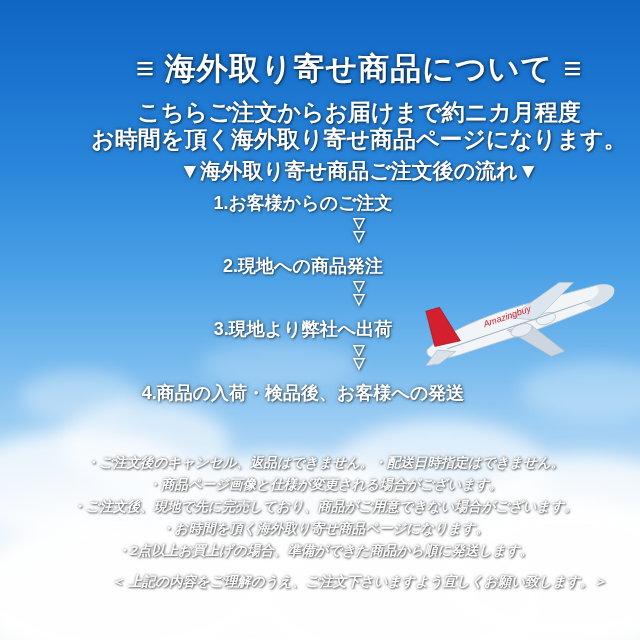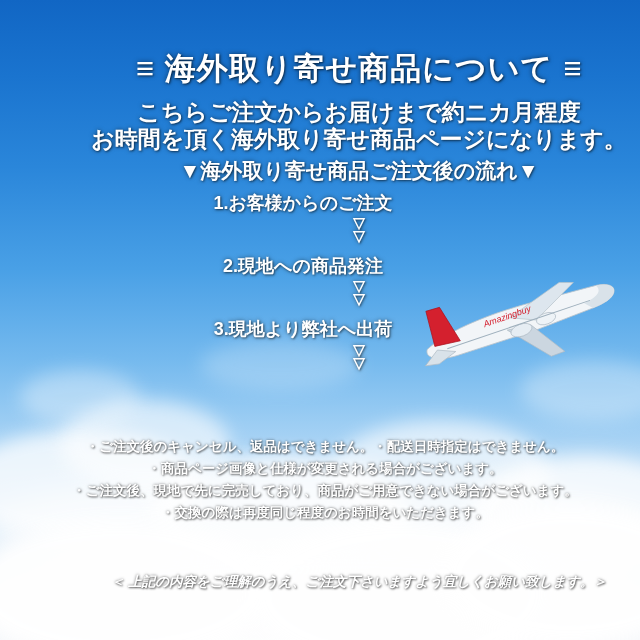--- a/index.html
+++ b/index.html
@@ -139,23 +139,24 @@
     left: 0;
     width: 640px;
     font-size: 17px;
     font-weight: bold;
     color: #ffe9f3;
     text-shadow: 0 0 4px rgba(0,0,0,0.55), 1px 1px 2px rgba(0,0,0,0.5);
   }
 
   .notes {
     position: absolute;
-    top: 436px;
+    top: 452px;
     left: 0;
     width: 572px;
+    font-style: italic;
   }
   .note {
     font-size: 13.5px;
     font-weight: bold;
     line-height: 22px;
     color: #ffffff;
     text-shadow: 0 0 3px rgba(0,0,0,0.55), 1px 1px 2px rgba(0,0,0,0.5);
   }
 
   .footer {
@@ -236,24 +237,26 @@
       <div>▽</div>
       <div>▽</div>
     </div>
 
     <div class="step step3">3.現地より弊社へ出荷</div>
     <div class="arrow arrowC">
       <div>▽</div>
       <div>▽</div>
     </div>
 
+    <div class="step step4">4.商品の入荷・検品後、お客様への発送</div>
 
 
     <div class="notes">
       <div class="note">・ご注文後のキャンセル、返品はできません。・配送日時指定はできません。</div>
       <div class="note">・商品ページ画像と仕様が変更される場合がございます。</div>
       <div class="note">・ご注文後、現地で先に完売しており、商品がご用意できない場合がございます。</div>
-      <div class="note">・交換の際は再度同じ程度のお時間をいただきます。</div>
+      <div class="note">・お時間を頂く海外取り寄せ商品ページになります。</div>
+      <div class="note">・2点以上お買上げの場合、準備ができた商品から順に発送します。</div>
     </div>
 
     <div class="footer">＜ 上記の内容をご理解のうえ、ご注文下さいますよう宜しくお願い致します。＞</div>
   </div>
 </div>
 
 </body></html>

